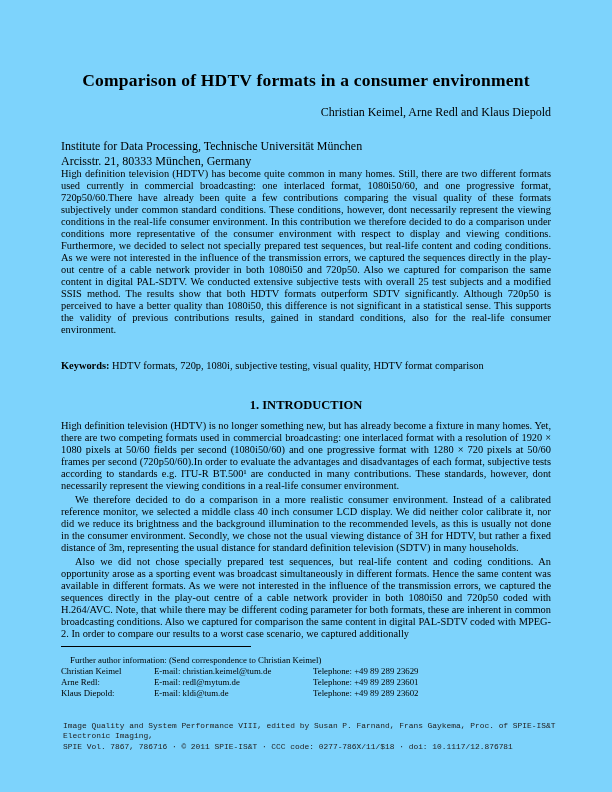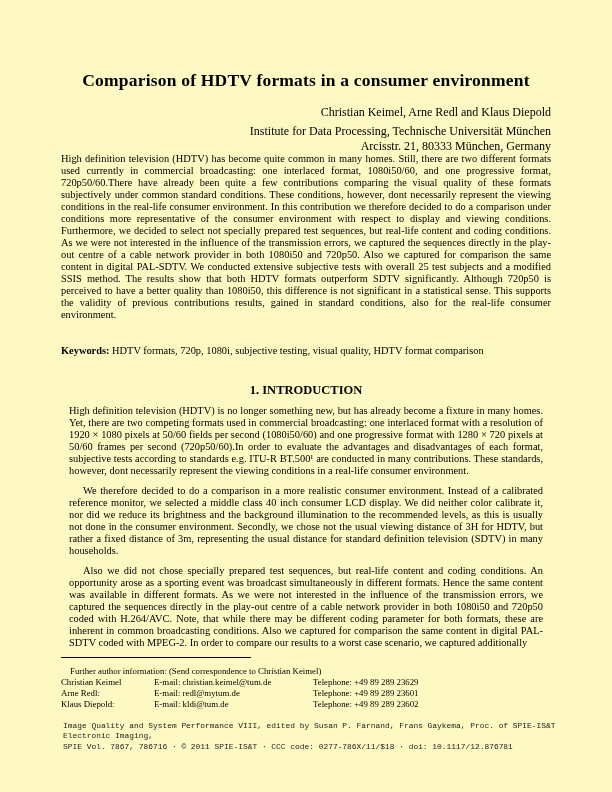--- a/index.html
+++ b/index.html
@@ -4,21 +4,21 @@
 <style>
   html, body {
     margin: 0;
     padding: 0;
     background: #ffffff;
   }
   .page {
     position: relative;
     width: 612px;
     height: 792px;
-    background: #fef9c3;
+    background: #7dd3fc;
     color: #000000;
     font-family: "Liberation Serif", serif;
     overflow: hidden;
     box-sizing: border-box;
   }
   .content {
     position: absolute;
     left: 61px;
     top: 0;
     width: 490px;
@@ -29,22 +29,22 @@
     font-size: 17.5px;
     font-weight: bold;
     letter-spacing: 0.2px;
   }
   .authors {
     margin-top: 14px;
     text-align: right;
     font-size: 12px;
   }
   .affiliation {
-    margin-top: 4px;
-    text-align: right;
+    margin-top: 19px;
+    text-align: left;
     font-size: 12px;
     line-height: 14.5px;
   }
   .section-heading {
     text-align: center;
     font-size: 12.5px;
     font-weight: bold;
   }
   .abstract-heading {
     margin-top: 27px;
@@ -62,21 +62,21 @@
     line-height: 12px;
     text-align: justify;
   }
   .keywords .kw-label {
     font-weight: bold;
   }
   .intro-heading {
     margin-top: 26px;
   }
   .intro-p {
-    margin: 8px;
+    margin: 0;
   }
   .intro-p-first {
     margin-top: 7px;
   }
   .intro-p-indent {
     margin-top: 2px;
     text-indent: 14px;
   }
   .footnote-rule {
     margin-top: 6px;

